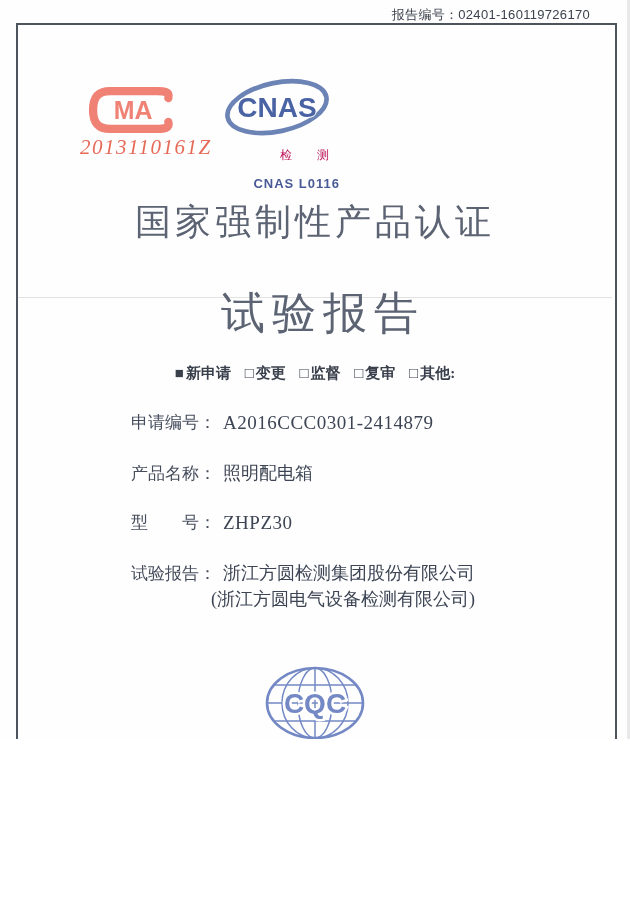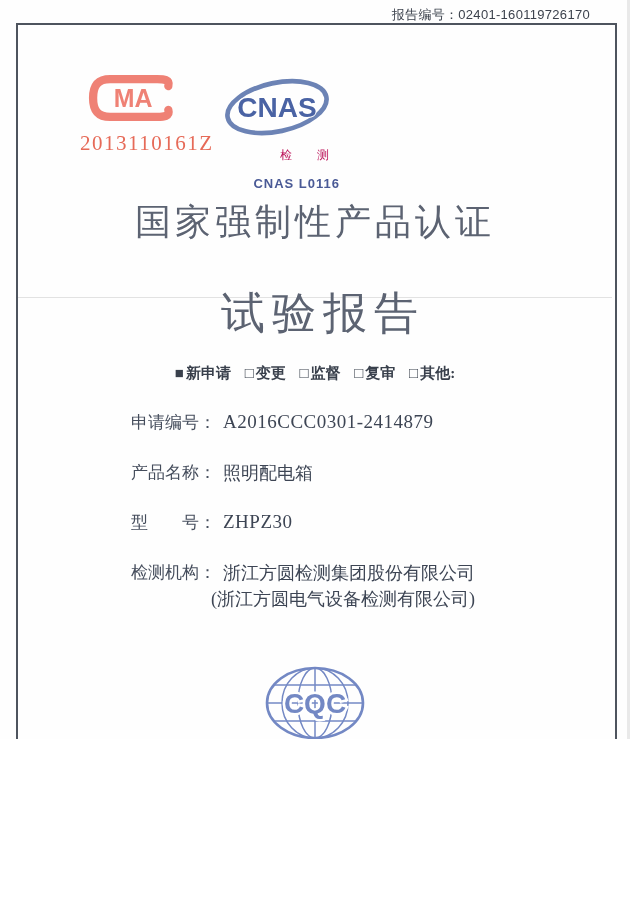--- a/index.html
+++ b/index.html
@@ -12,25 +12,26 @@
     position:absolute; top:6px; right:40px; font-size:13px; color:#3c424d;
     font-family:"Liberation Sans","DejaVu Sans",sans-serif; letter-spacing:0.3px;
   }
   .frame {
     position:absolute; left:16px; top:23px; width:597px; height:878px;
     border:2px solid #4e545e;
   }
   .scanline { position:absolute; top:297px; left:18px; width:594px; height:1px; background:#e2e2e2; }
 
   
-  .cma-block { position:absolute; left:80px; top:74px; width:112px; text-align:center; }
+  .cma-block { position:absolute; left:80px; top:86px; width:112px; text-align:center; }
   .cma-svg { width:96px; height:48px; color:#ef8175; display:block; margin:0 auto; }
   .cma-num {
-    color:#e66a58; font-size:21px; letter-spacing:1.5px; margin-top:9px;
+    color:#e66a58; font-size:21px; letter-spacing:1.5px; margin-top:1px;
     font-family:"Liberation Serif","DejaVu Serif",serif;
+    font-style:italic;
   }
 
   
   .cnas-block { position:absolute; left:214px; top:72px; width:126px; text-align:right; }
   .cnas-svg { width:112px; height:74px; display:block; margin:0 auto; }
   .cnas-sub1 { color:#be185d; font-size:12px; letter-spacing:11px; padding-left:11px; margin-top:1px; }
   .cnas-sub2 {
     color:#4a5a96; font-size:13px; letter-spacing:1px; margin-top:12px;
     font-family:"Liberation Sans","DejaVu Sans",sans-serif; font-weight:600;
   }
@@ -48,21 +49,21 @@
   
   .cbrow {
     position:absolute; top:364px; left:0; width:100%; text-align:center;
     font-size:15px; color:#39404c; font-weight:700;
   }
   .cb { margin:16px 5px; white-space:nowrap; }
   .cb-sym { margin-right:2px; }
 
   
   .frow {
-    position:absolute; left:131px; display:flex; align-items:flex-start;
+    position:absolute; left:131px; display:flex; align-items:center;
     color:#414a58;
   }
   .frow .lbl { display:inline-block; width:92px; font-size:17px; color:#454d5c; }
   .frow .val { font-size:18px; color:#3d4554; }
   .frow .val.latin { font-size:19px; letter-spacing:0.5px; }
   .org2 { position:absolute; left:211px; top:587px; font-size:18px; color:#3d4554; }
 
   
   .cqc-svg { position:absolute; left:263px; top:663px; width:104px; height:80px; }
 </style>
@@ -116,21 +117,21 @@
   </div>
   <div class="frow" style="top:461px">
     <span class="lbl">产品名称：</span>
     <span class="val">照明配电箱</span>
   </div>
   <div class="frow" style="top:511px">
     <span class="lbl">型　　号：</span>
     <span class="val latin">ZHPZ30</span>
   </div>
   <div class="frow" style="top:561px">
-    <span class="lbl">检测机构：</span>
+    <span class="lbl">试验报告：</span>
     <span class="val">浙江方圆检测集团股份有限公司</span>
   </div>
   <div class="org2">(浙江方圆电气设备检测有限公司)</div>
 
   <svg class="cqc-svg" viewBox="0 0 104 78" aria-hidden="true">
     <defs>
       <clipPath id="cqcClip">
           <ellipse cx="52" cy="39" rx="48" ry="35"></ellipse>
         </clipPath>
     </defs>

